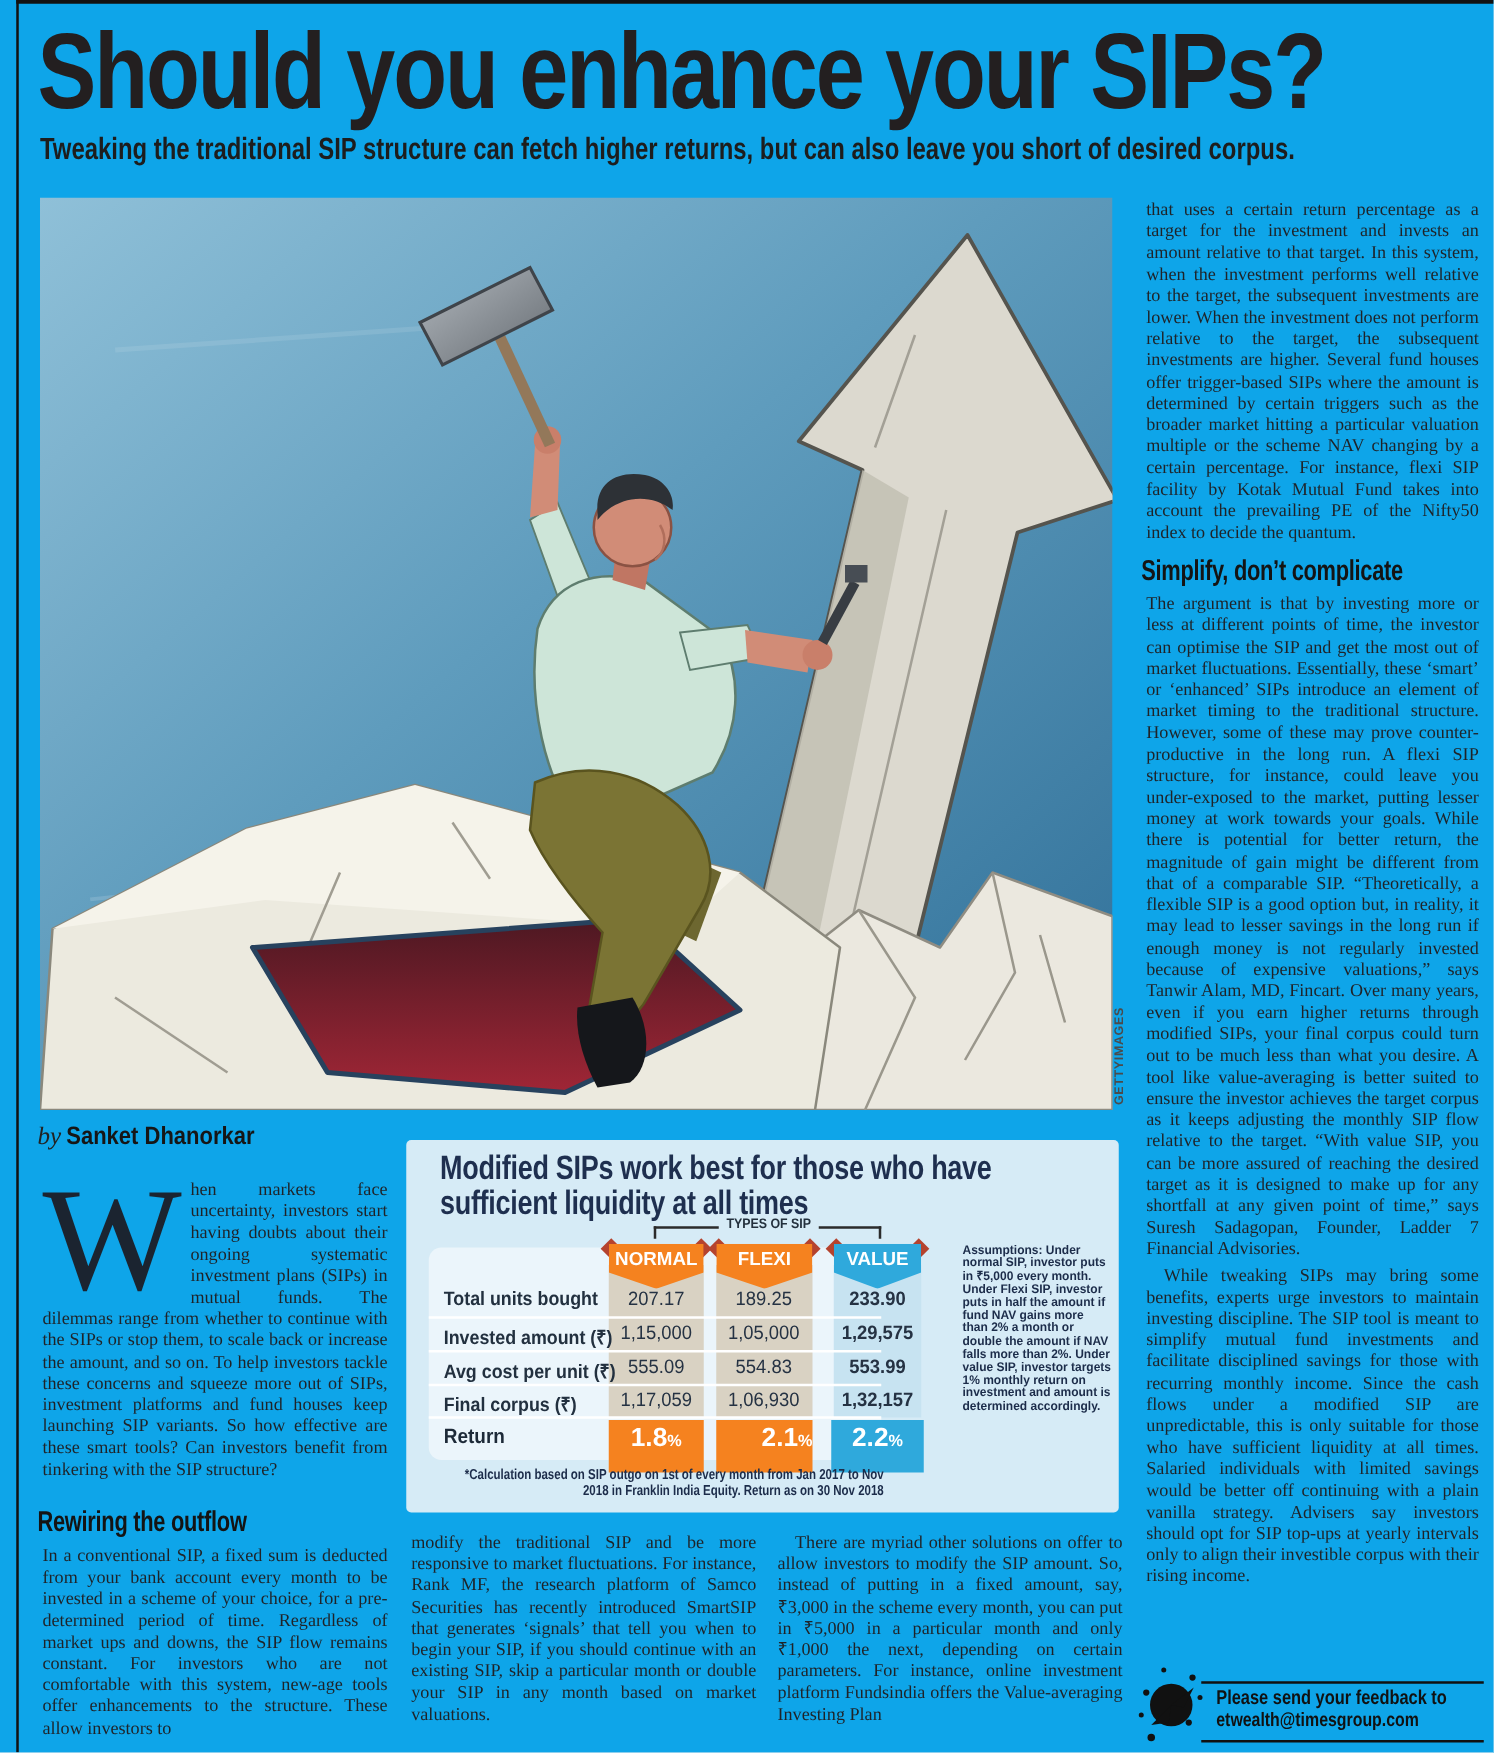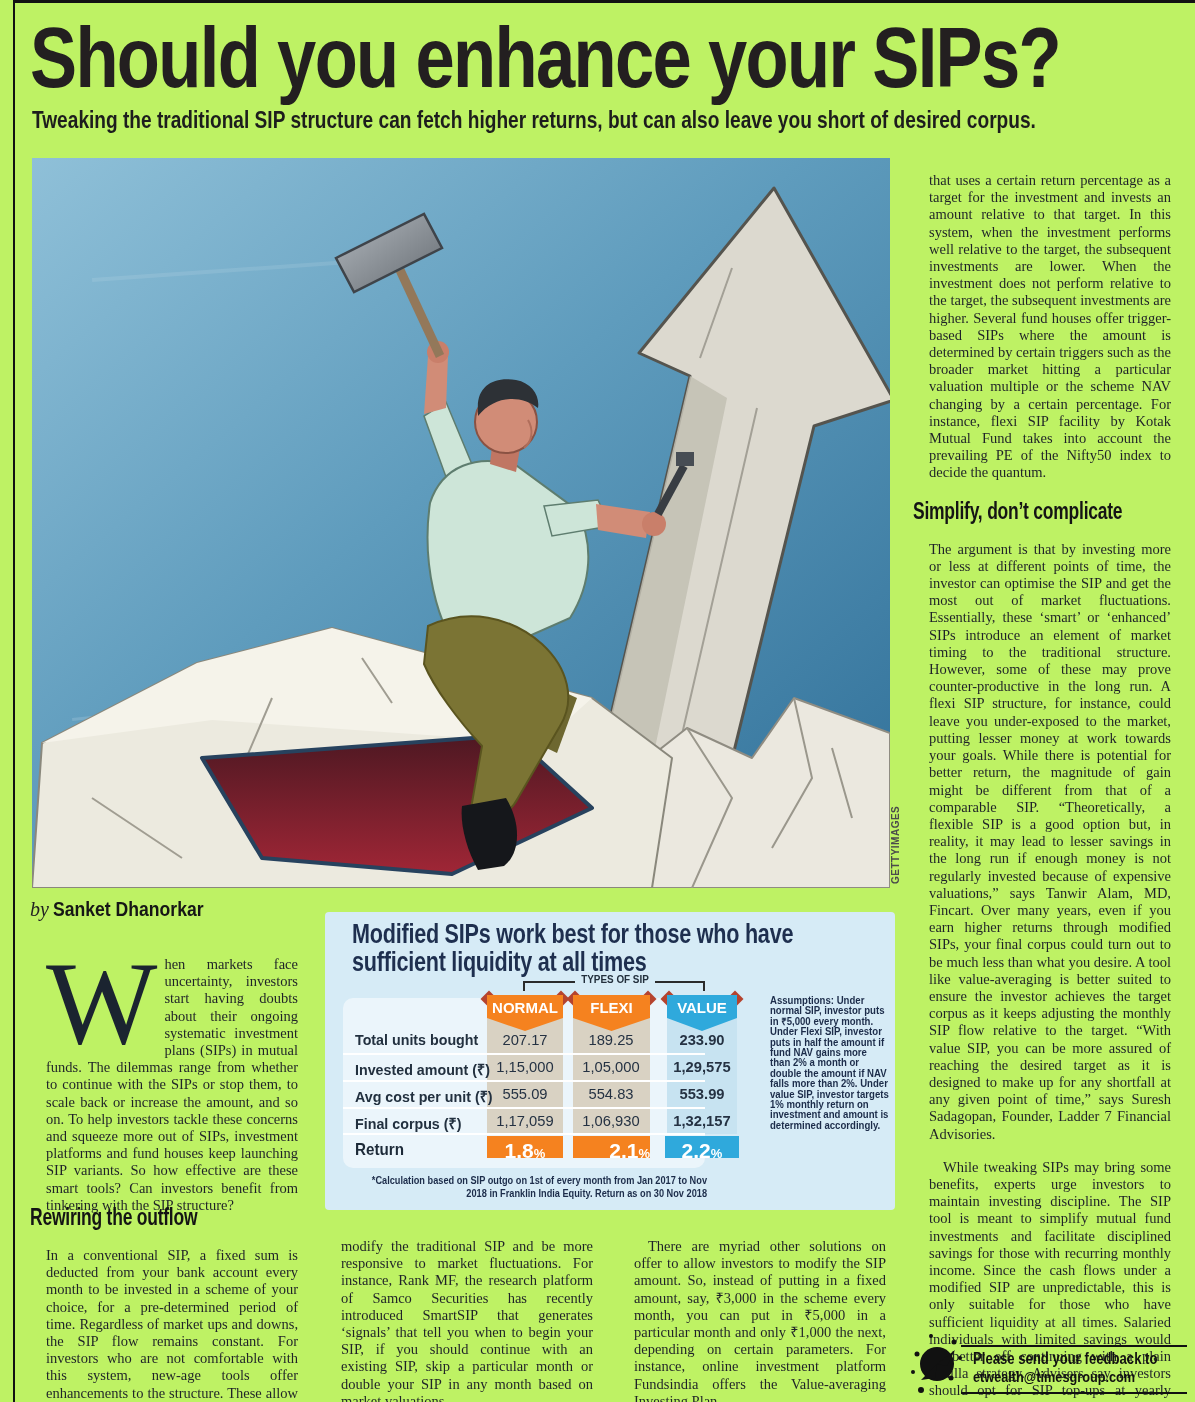--- a/index.html
+++ b/index.html
@@ -1,37 +1,37 @@
 <!DOCTYPE html>
 <html><head>
 <meta charset="utf-8">
 <style>
   html,body { margin:0; padding:0; background:#f2f2f2; }
-  .page { position:relative; width:1195px; height:1402px; background:#bef264;
+  .page { position:relative; width:1195px; height:1402px; background:#0ea5e9;
           font-family:"Liberation Serif", serif; color:#1f2328; overflow:hidden; margin:0 auto; }
 
   .rule-top  { position:absolute; left:13px; top:0; width:1182px; height:3px; background:#121212; }
   .rule-left { position:absolute; left:13px; top:0; width:2px; height:1402px; background:#121212; }
 
   .headline { position:absolute; left:30px; top:8px; margin:0; white-space:nowrap;
               font-family:"Liberation Sans", sans-serif; font-weight:900; font-size:86px;
               letter-spacing:-2px; color:#231f20; transform:scaleX(0.82); transform-origin:left top; }
   .deck { position:absolute; left:32px; top:106px; white-space:nowrap;
           font-family:"Liberation Sans", sans-serif; font-weight:700; font-size:24.5px;
           color:#1d1d1d; transform:scaleX(0.78); transform-origin:left top; }
 
   .illustration { position:absolute; left:32px; top:158px; width:858px; height:730px; }
   .illustration svg { display:block; width:100%; height:100%; }
 
   .getty { position:absolute; left:890px; top:794px; height:90px;
            writing-mode:vertical-rl; transform:rotate(180deg);
            font-family:"Liberation Sans", sans-serif; font-weight:700; font-size:10px;
            letter-spacing:0.5px; color:#4b4b4b; }
 
-  .bodytext { font-size:14.5px; line-height:17.2px; text-align:justify; margin:16px; }
+  .bodytext { font-size:14.5px; line-height:17.2px; text-align:justify; margin:4px; }
   .indent { text-indent:14px; }
 
   .rcol { position:absolute; left:913px; top:156px; width:274px; }
   .rcol .secthead { margin:8px 0 5px 0; }
 
   .secthead { font-family:"Liberation Sans", sans-serif; font-weight:800; font-size:23px;
               letter-spacing:-0.3px; color:#141414; transform:scaleX(0.76); transform-origin:left center;
               white-space:nowrap; margin:0; }
 
   .byline { position:absolute; left:30px; top:898px; white-space:nowrap; }
@@ -84,21 +84,21 @@
   .trow { position:absolute; left:0; width:420px; height:20px;
           font-family:"Liberation Sans", sans-serif; color:#22303f; }
   .tlabel { position:absolute; left:30px; font-weight:700; font-size:15.5px;
             transform:scaleX(0.92); transform-origin:left center; white-space:nowrap; }
   .tval { position:absolute; width:76px; text-align:center; font-size:15.5px; color:#253243;
           transform:scaleX(0.95); }
   .tval.v1 { left:162px; } .tval.v2 { left:248px; }
   .tval.v3 { left:340px; width:74px; font-weight:800; }
   .tsep { position:absolute; left:18px; width:362px; height:2px; background:#ffffff; }
 
-  .chip { position:absolute; top:224px; height:22px; color:#fff; text-align:center;
+  .chip { position:absolute; top:224px; height:42px; color:#fff; text-align:center;
           font-family:"Liberation Sans", sans-serif; font-weight:800; font-size:21px; line-height:30px; }
   .chip .pct { font-size:13px; }
   .chip.c1 { left:162px; width:76px; background:#f5821f; }
   .chip.c2 { left:248px; width:77px; background:#f5821f;text-align:right; }
   .chip.c3 { left:340px; width:74px; background:#2fa9dc; }
   .retlabel { position:absolute; left:30px; top:228px; font-family:"Liberation Sans", sans-serif;
               font-weight:800; font-size:16.5px; color:#1d2a38;
               transform:scaleX(0.92); transform-origin:left center; }
 
   .footnote { position:absolute; left:-58px; top:262px; width:440px; text-align:right;

